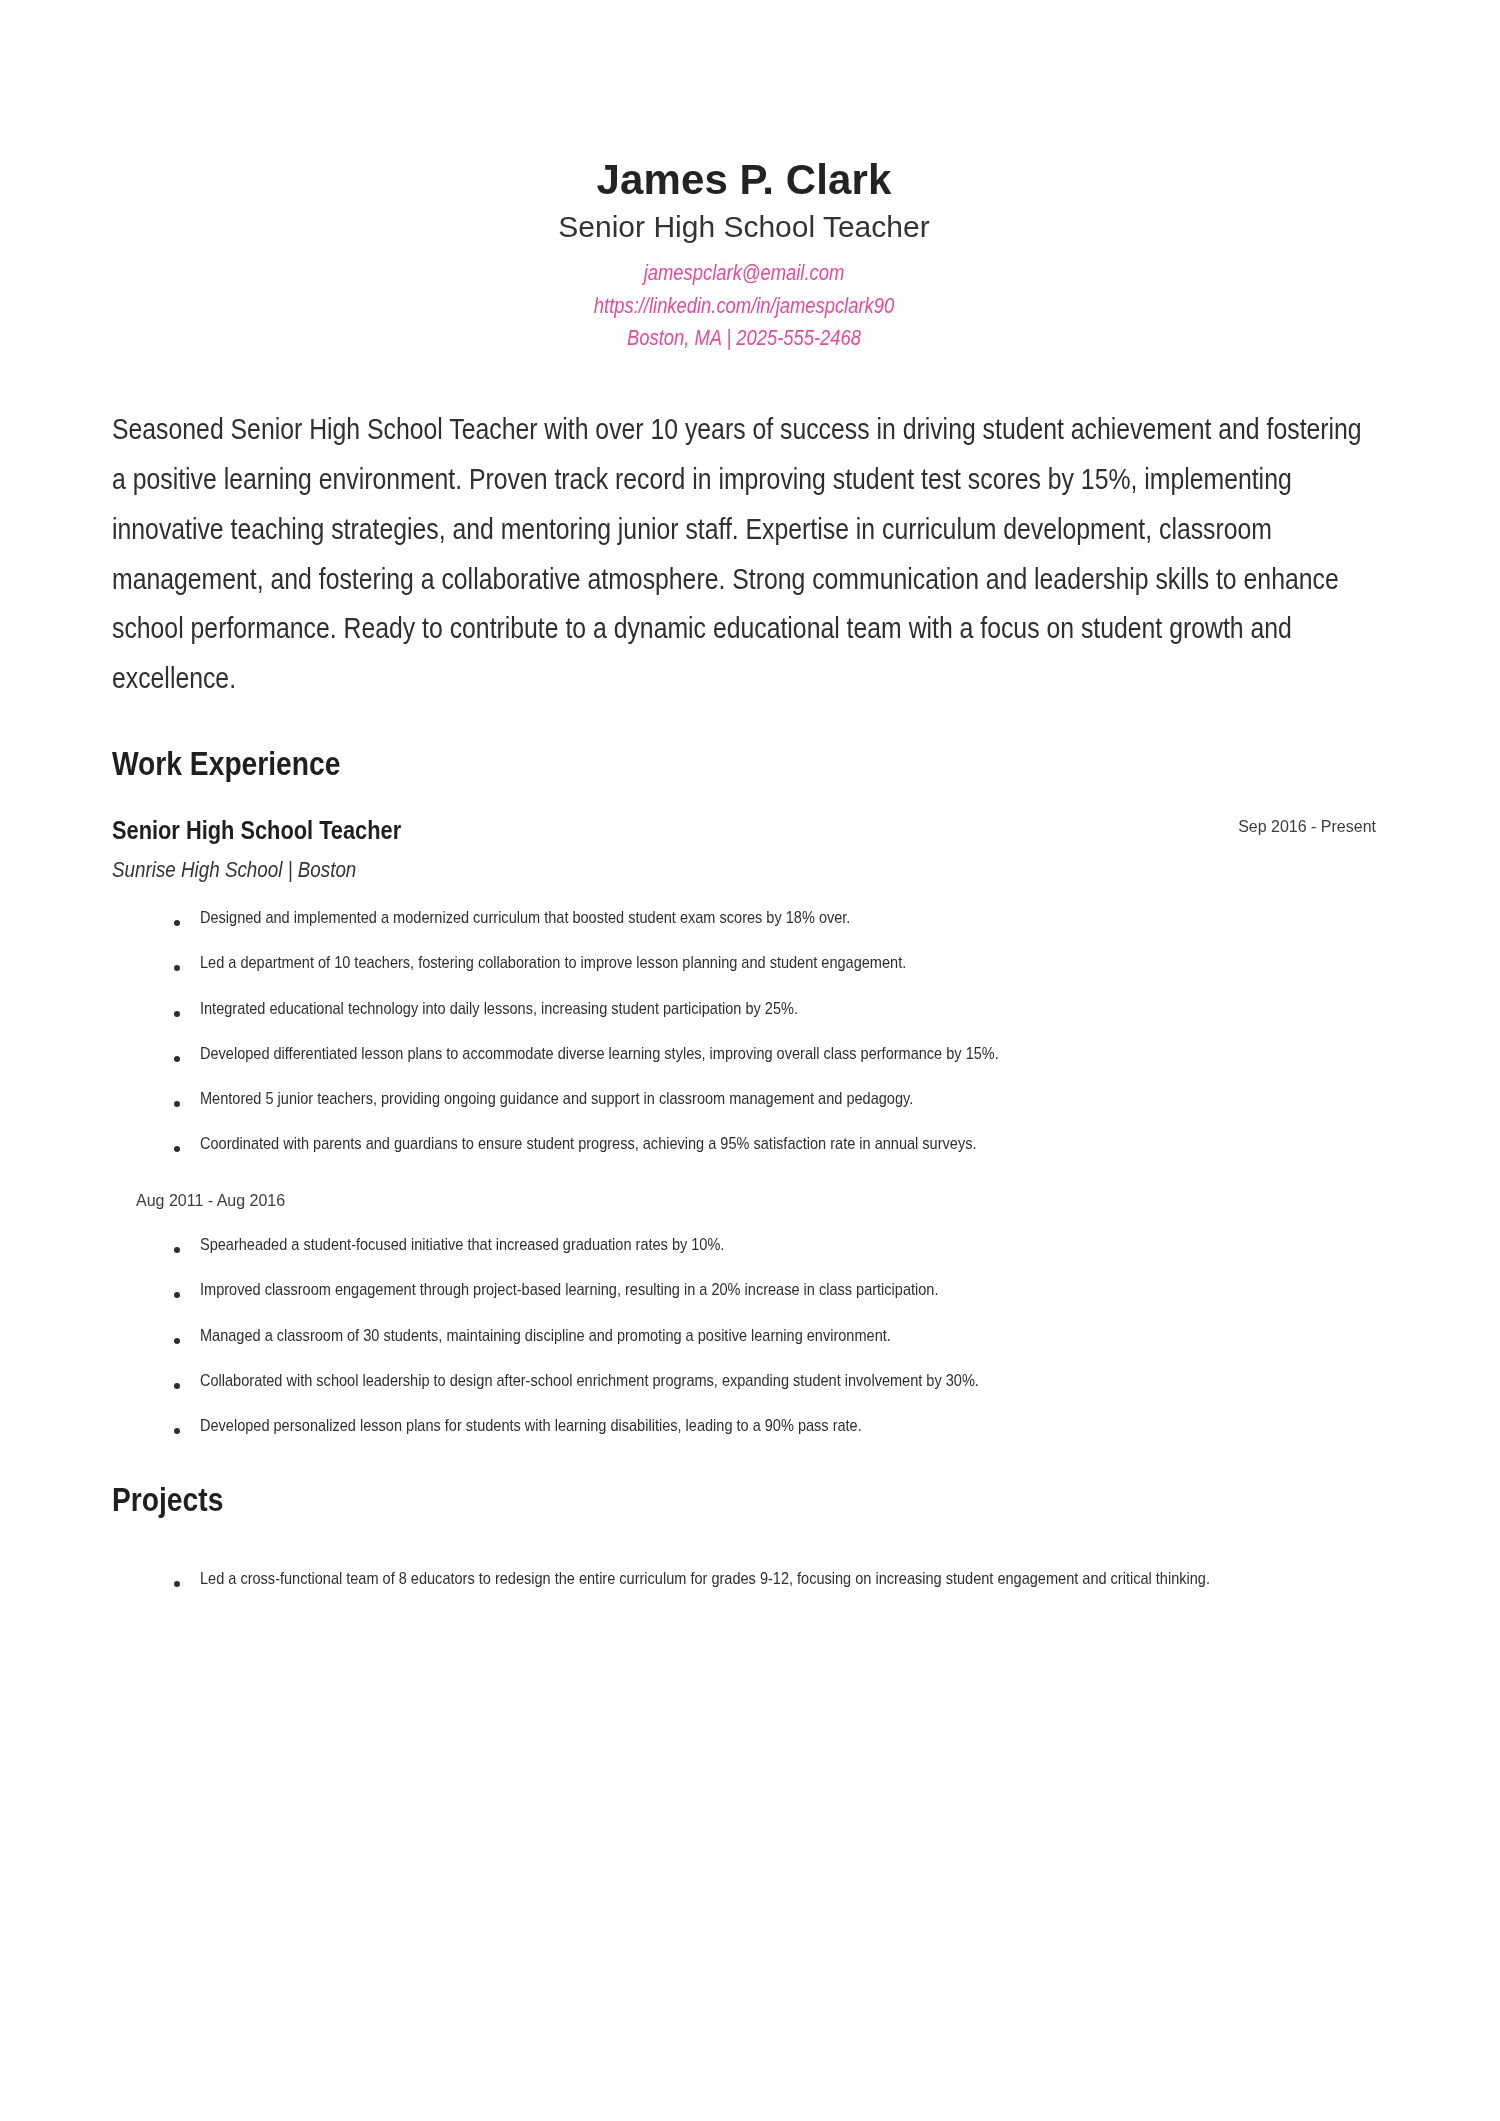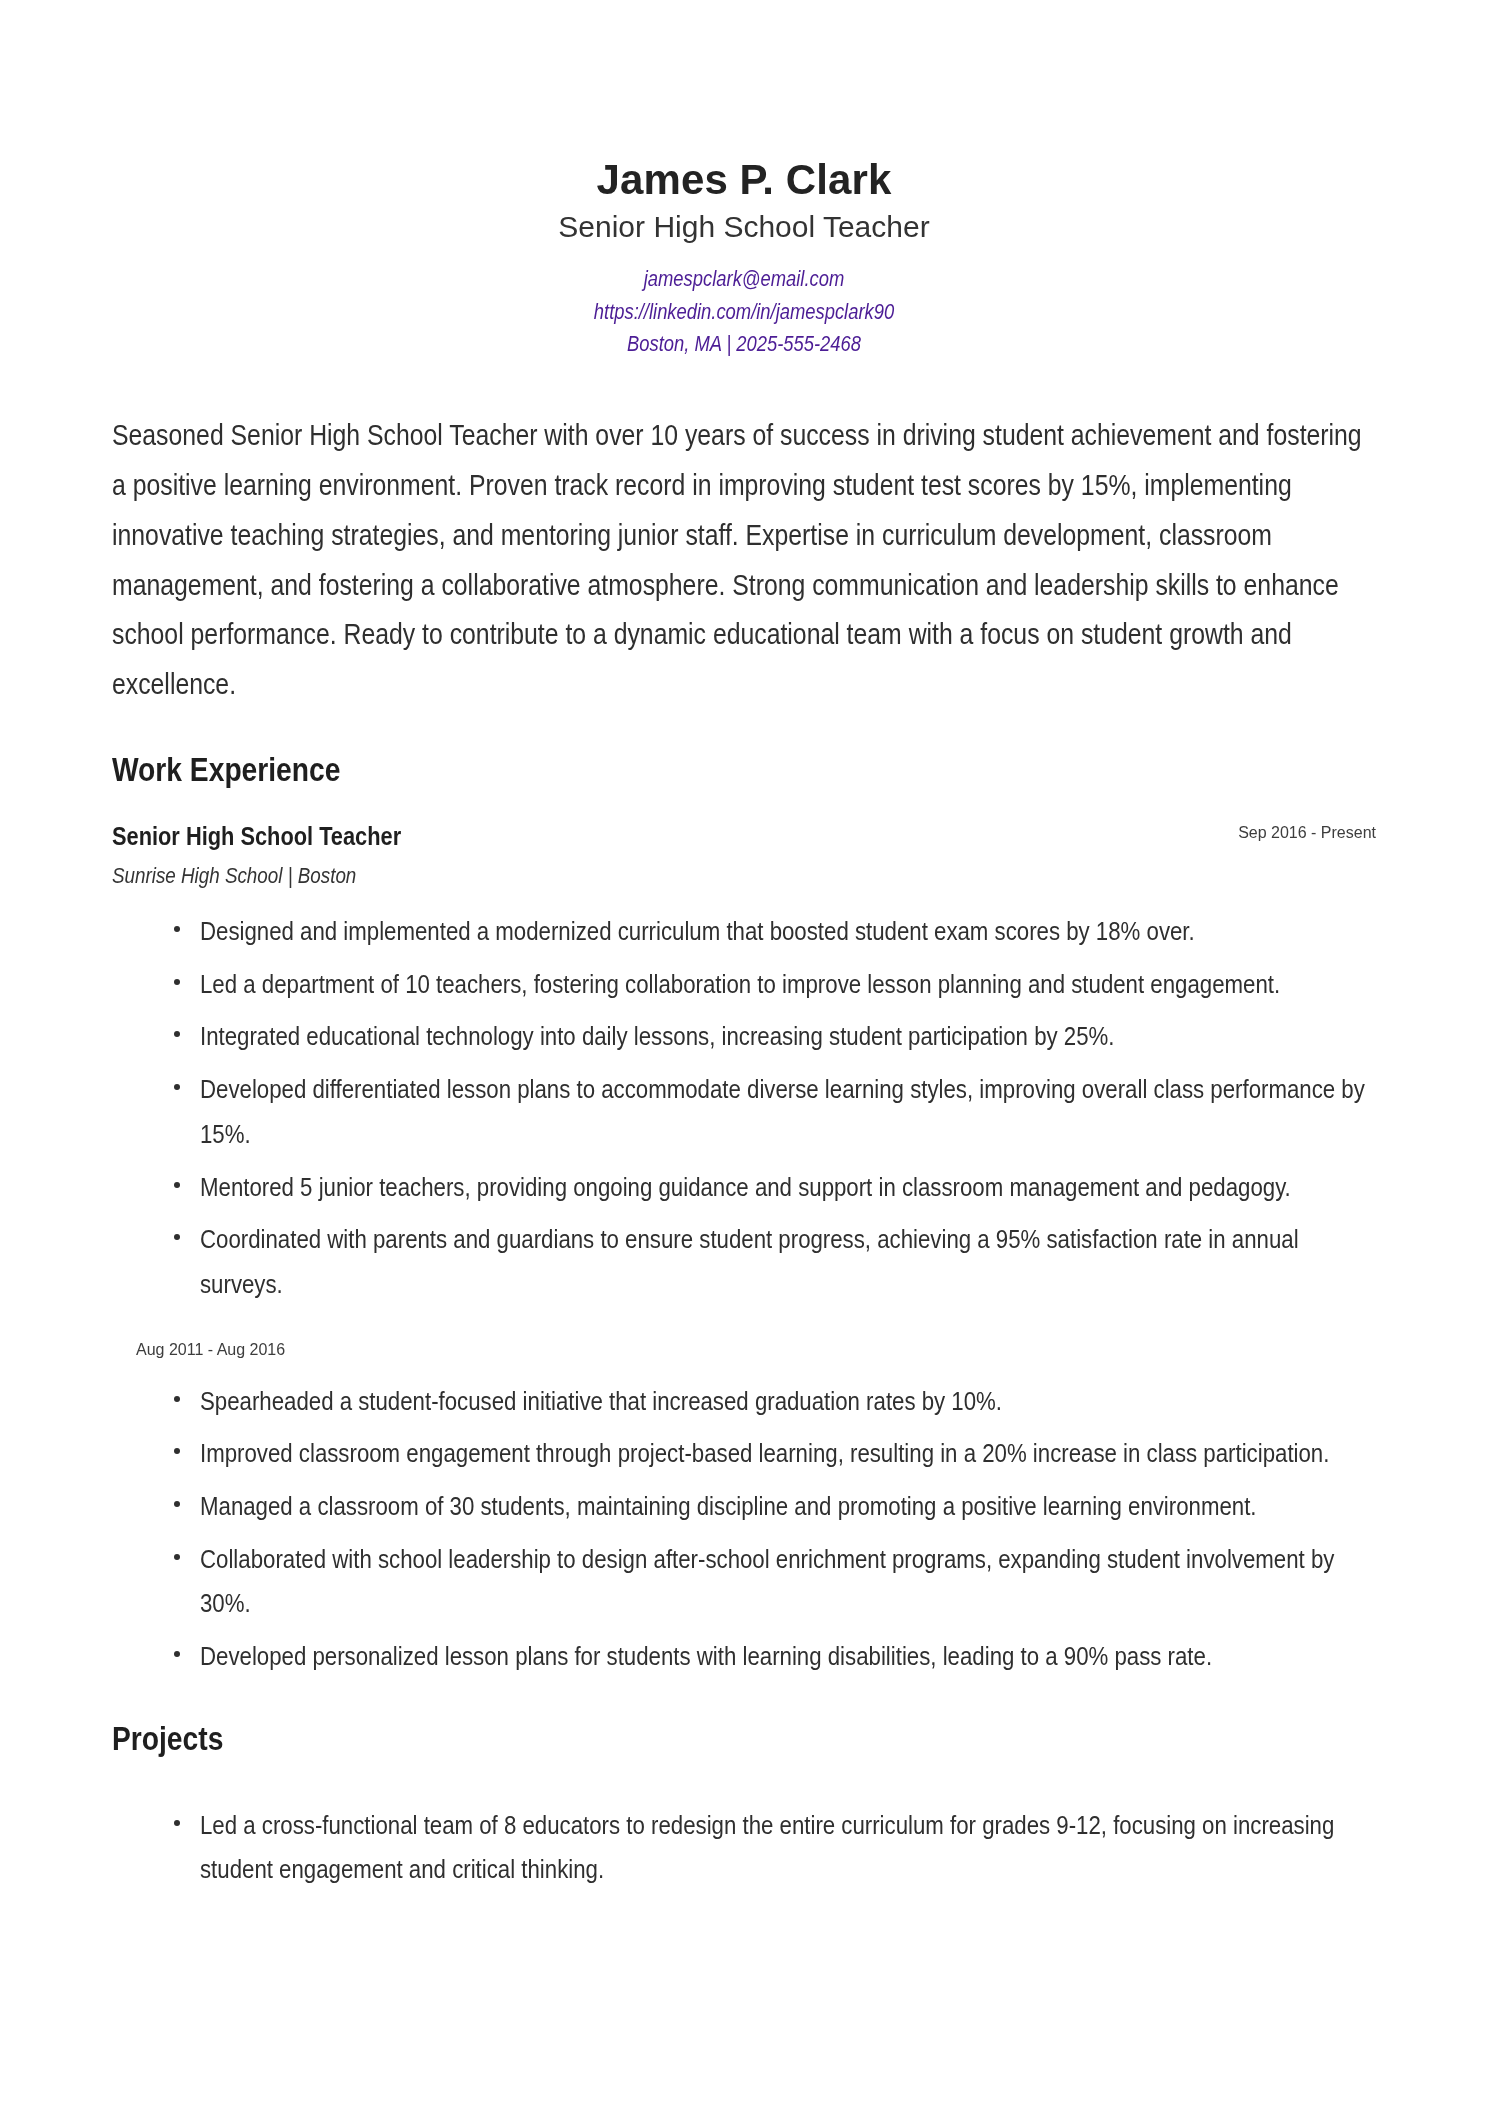--- a/index.html
+++ b/index.html
@@ -52,24 +52,24 @@
   .headline {
     font-size: 30px;
     font-weight: 400;
     color: #333333;
     line-height: 1.2;
     margin: 5px 0 0 0;
   }
   .headline .cond { transform-origin: center center; }
 
   .contact {
-    margin-top: 18px;
+    margin-top: 12px;
     font-size: 21.5px;
     font-style: italic;
-    color: #4c1d95;
+    color: #ec4899;
     line-height: 1.52;
   }
   .contact .cond { transform-origin: center center; display: block; }
 
   
   .summary {
     margin-top: 50px;
     font-size: 29px;
     line-height: 1.72;
     color: #2f2f2f;
@@ -127,24 +127,24 @@
   }
 
   
   ul.bullets {
     list-style: none;
     margin: 18px 0 0 0;
     padding: 0 0 0 58px;
   }
   ul.bullets li {
     position: relative;
-    font-size: 26px;
+    font-size: 17px;
     line-height: 1.72;
     color: #2f2f2f;
-    margin: 8px 0 1px 0;
+    margin: 16px 0 1px 0;
     padding-left: 30px;
   }
   ul.bullets li .cond {
     display: block;
     transform-origin: left top;
     width: 117%;
   }
   ul.bullets li::before {
     content: "";
     position: absolute;

